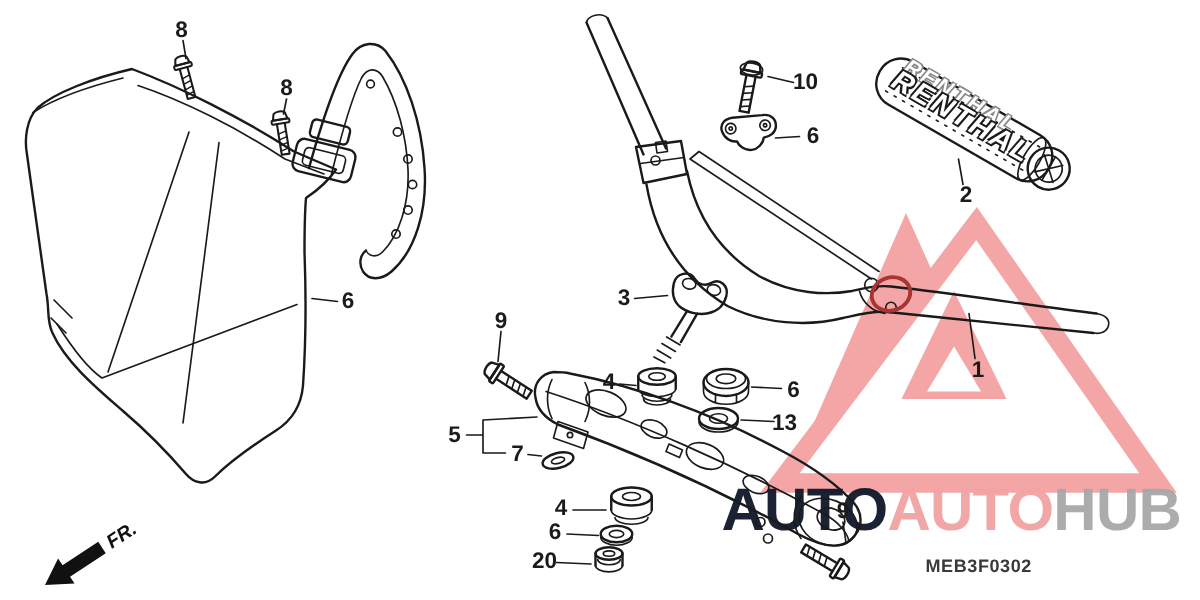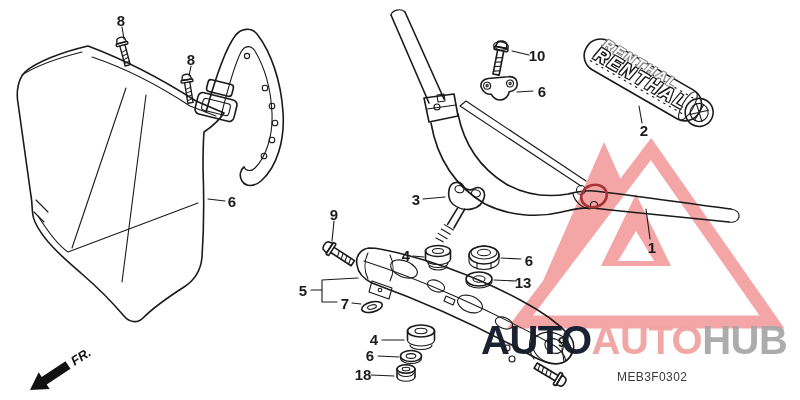--- a/index.html
+++ b/index.html
@@ -15,21 +15,21 @@
            color:#1b1b1b;line-height:1;}
   
   .renthal{position:absolute;transform:translate(-50%,-50%) rotate(30deg);
            font-weight:bold;font-style:italic;color:#fff;white-space:nowrap;}
   .renthal.front{left:641px;top:79px;font-size:19px;letter-spacing:2px;
        text-shadow:-1.2px -1.2px 0 #1a1a1a,1.2px -1.2px 0 #1a1a1a,-1.2px 1.2px 0 #1a1a1a,1.2px 1.2px 0 #1a1a1a;}
   .renthal.back{left:641px;top:64px;font-size:14px;letter-spacing:2.5px;
        text-shadow:-1px -1px 0 #8a8a8a,1px -1px 0 #8a8a8a,-1px 1px 0 #8a8a8a,1px 1px 0 #8a8a8a;}
   .fr-label{position:absolute;left:68px;top:356px;transform:rotate(-33deg);transform-origin:left top;
             font-size:13px;font-weight:bold;font-style:italic;color:#111;}
-  .code{position:absolute;left:617px;top:370px;font-size:12px;font-weight:normal;
+  .code{position:absolute;left:617px;top:370px;font-size:12px;font-weight:bold;
         color:#3a3a3a;letter-spacing:.4px;}
   .lines{stroke:#1a1a1a;stroke-width:1.6;fill:none;stroke-linecap:round;stroke-linejoin:round;}
   .thin{stroke-width:1.1;}
 </style>
 </head>
 <body>
 
 <div class="stage">
 
   <div class="layer">
@@ -248,19 +248,19 @@
       <span class="callout" style="left: 652px; top: 247px;">1</span>
       <span class="callout" style="left: 416px; top: 199px;">3</span>
       <span class="callout" style="left: 334px; top: 214px;">9</span>
       <span class="callout" style="left: 406px; top: 255px;">4</span>
       <span class="callout" style="left: 529px; top: 260px;">6</span>
       <span class="callout" style="left: 523px; top: 282px;">13</span>
       <span class="callout" style="left: 303px; top: 290px;">5</span>
       <span class="callout" style="left: 345px; top: 303px;">7</span>
       <span class="callout" style="left: 374px; top: 339px;">4</span>
       <span class="callout" style="left: 370px; top: 355px;">6</span>
-      <span class="callout" style="left: 363px; top: 374px;">18</span>
+      <span class="callout" style="left: 363px; top: 374px;">20</span>
       <span class="callout" style="left: 562px; top: 341px;">9</span>
     </div>
 
   <span class="fr-label">FR.</span>
   <span class="code">MEB3F0302</span>
 </div>
 
 </body></html>

